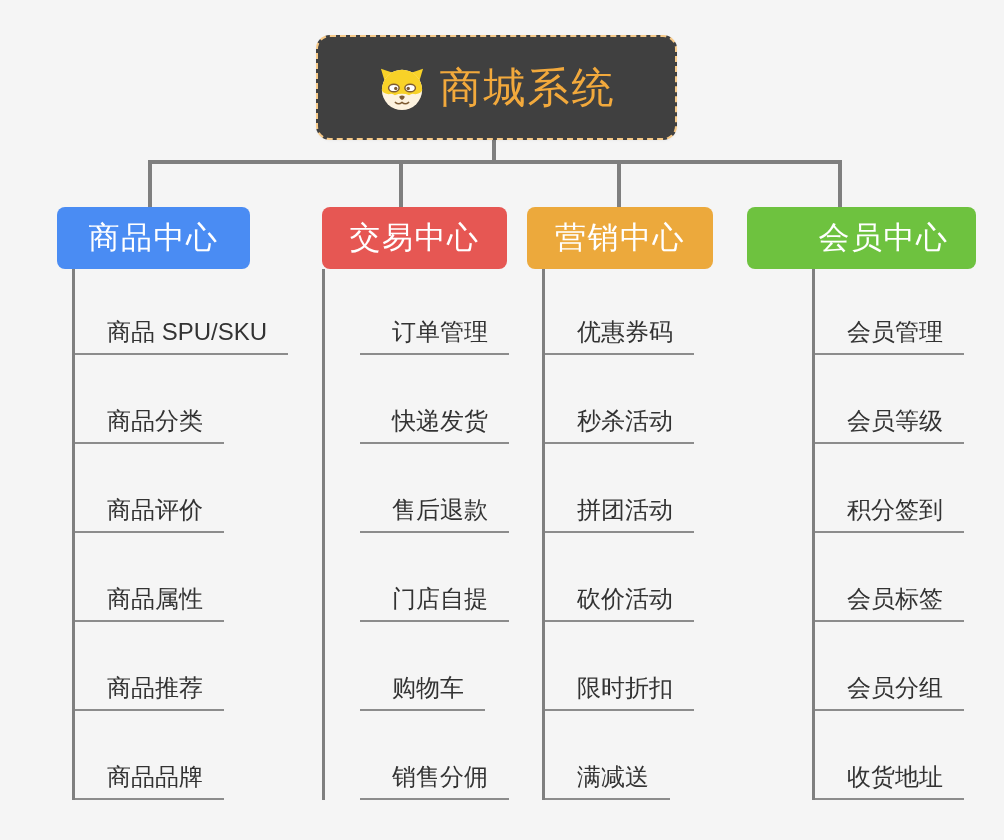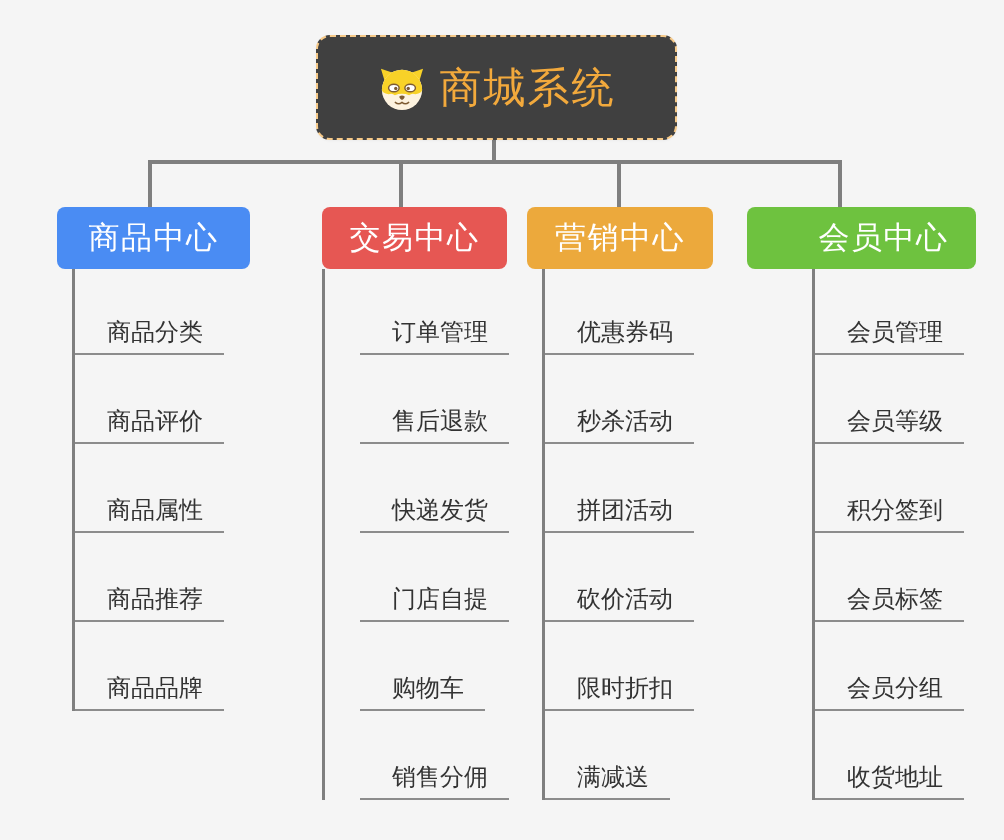--- a/index.html
+++ b/index.html
@@ -72,31 +72,32 @@
     </span>
     <span class="root-title" style="color: rgb(242, 169, 60);">商城系统</span>
   </div>
 
   <div class="branch branch-1" style="background: rgb(74, 140, 243);">商品中心</div>
   <div class="branch branch-2" style="background: rgb(230, 87, 83);">交易中心</div>
   <div class="branch branch-3" style="background: rgb(236, 169, 60);">营销中心</div>
   <div class="branch branch-4" style="background: rgb(110, 194, 63);">会员中心</div>
 
   <div class="col col-1">
+    <div class="leaf">商品 SPU/SKU</div>
     <div class="leaf">商品分类</div>
     <div class="leaf">商品评价</div>
     <div class="leaf">商品属性</div>
     <div class="leaf">商品推荐</div>
     <div class="leaf">商品品牌</div>
   </div>
 
   <div class="col col-2">
     <div class="leaf">订单管理</div>
+    <div class="leaf">快递发货</div>
     <div class="leaf">售后退款</div>
-    <div class="leaf">快递发货</div>
     <div class="leaf">门店自提</div>
     <div class="leaf">购物车</div>
     <div class="leaf">销售分佣</div>
   </div>
 
   <div class="col col-3">
     <div class="leaf">优惠券码</div>
     <div class="leaf">秒杀活动</div>
     <div class="leaf">拼团活动</div>
     <div class="leaf">砍价活动</div>

